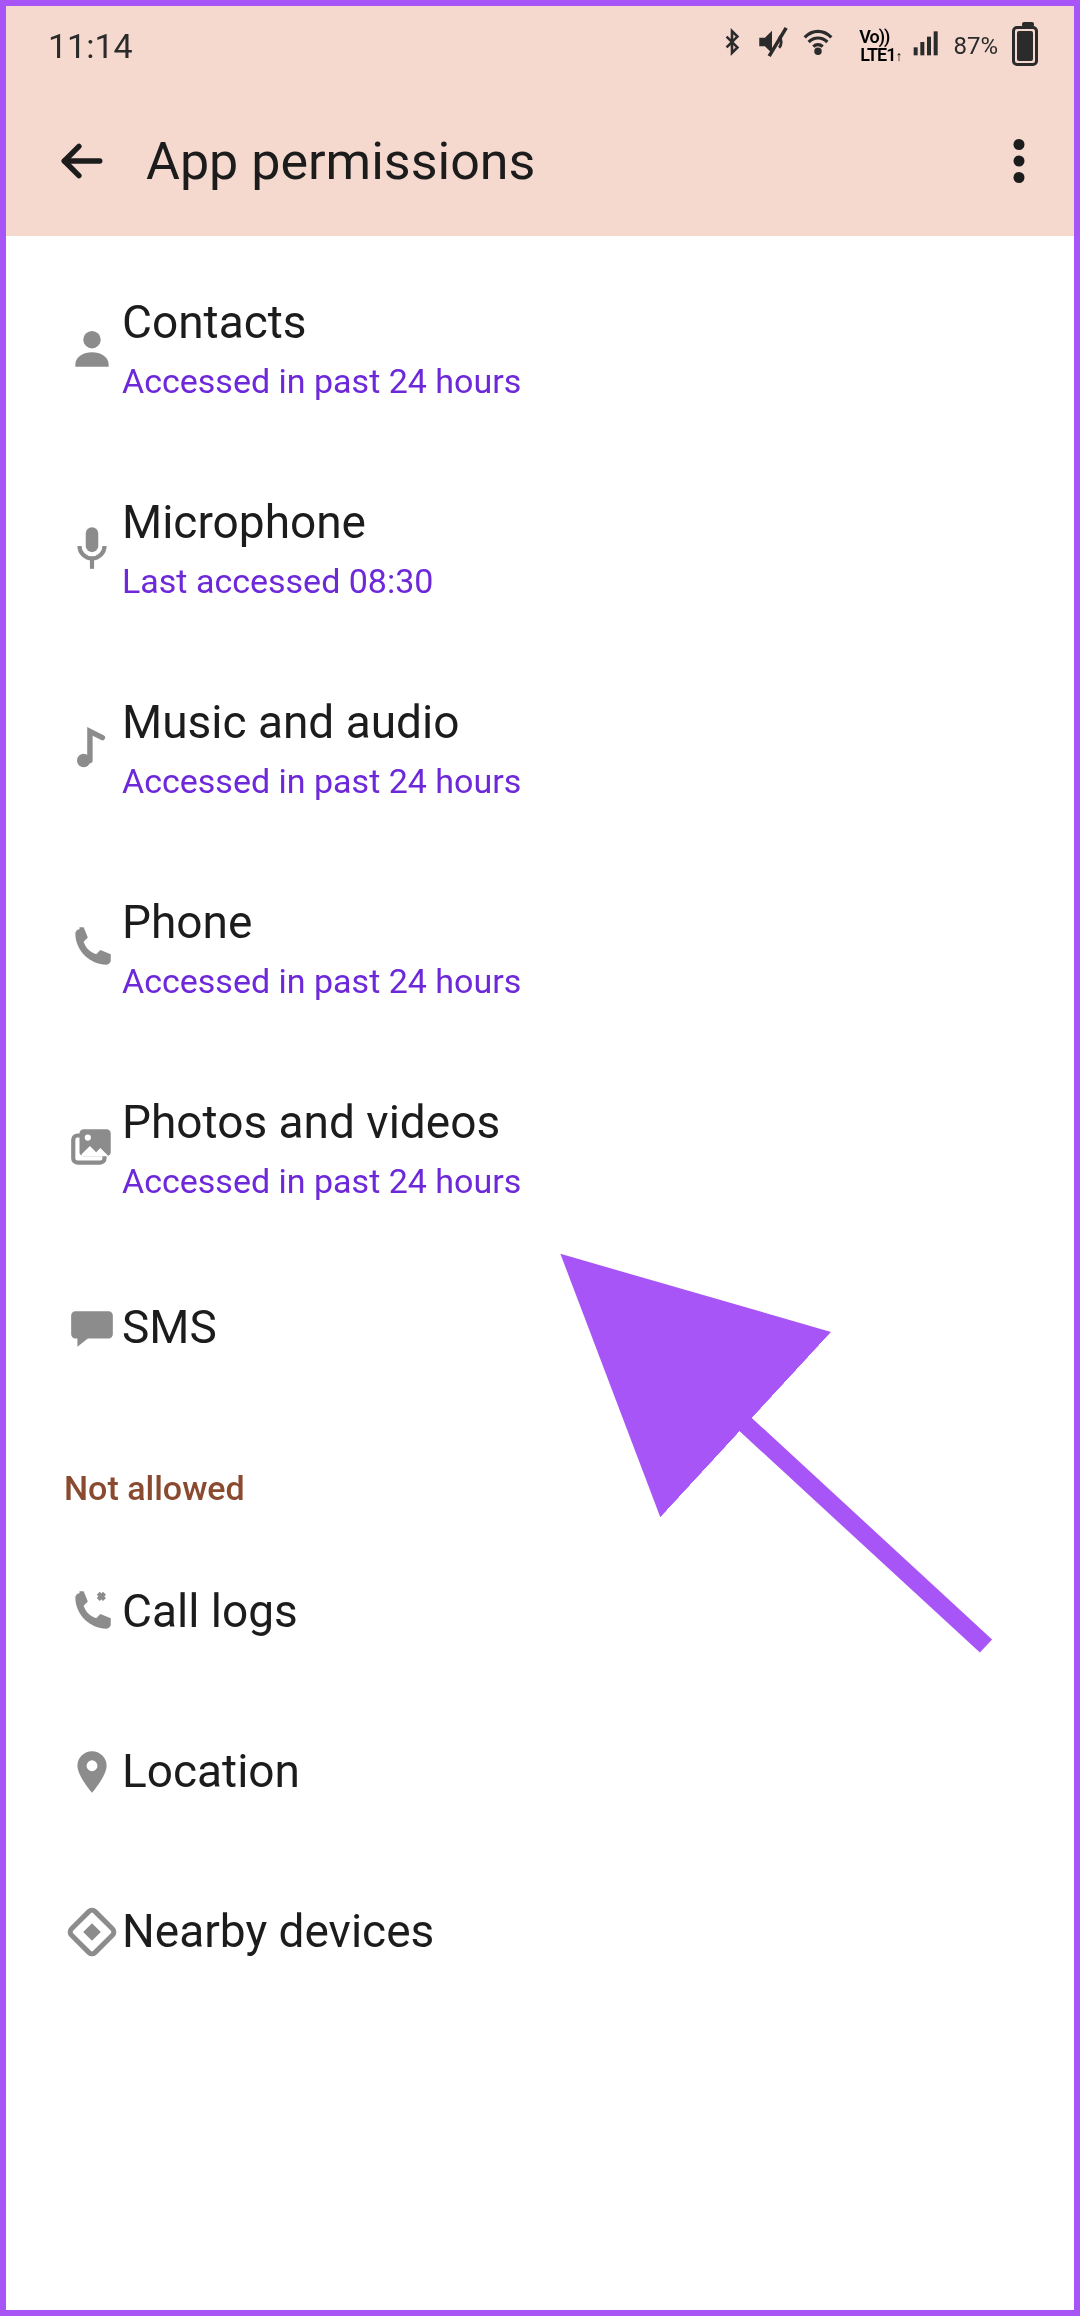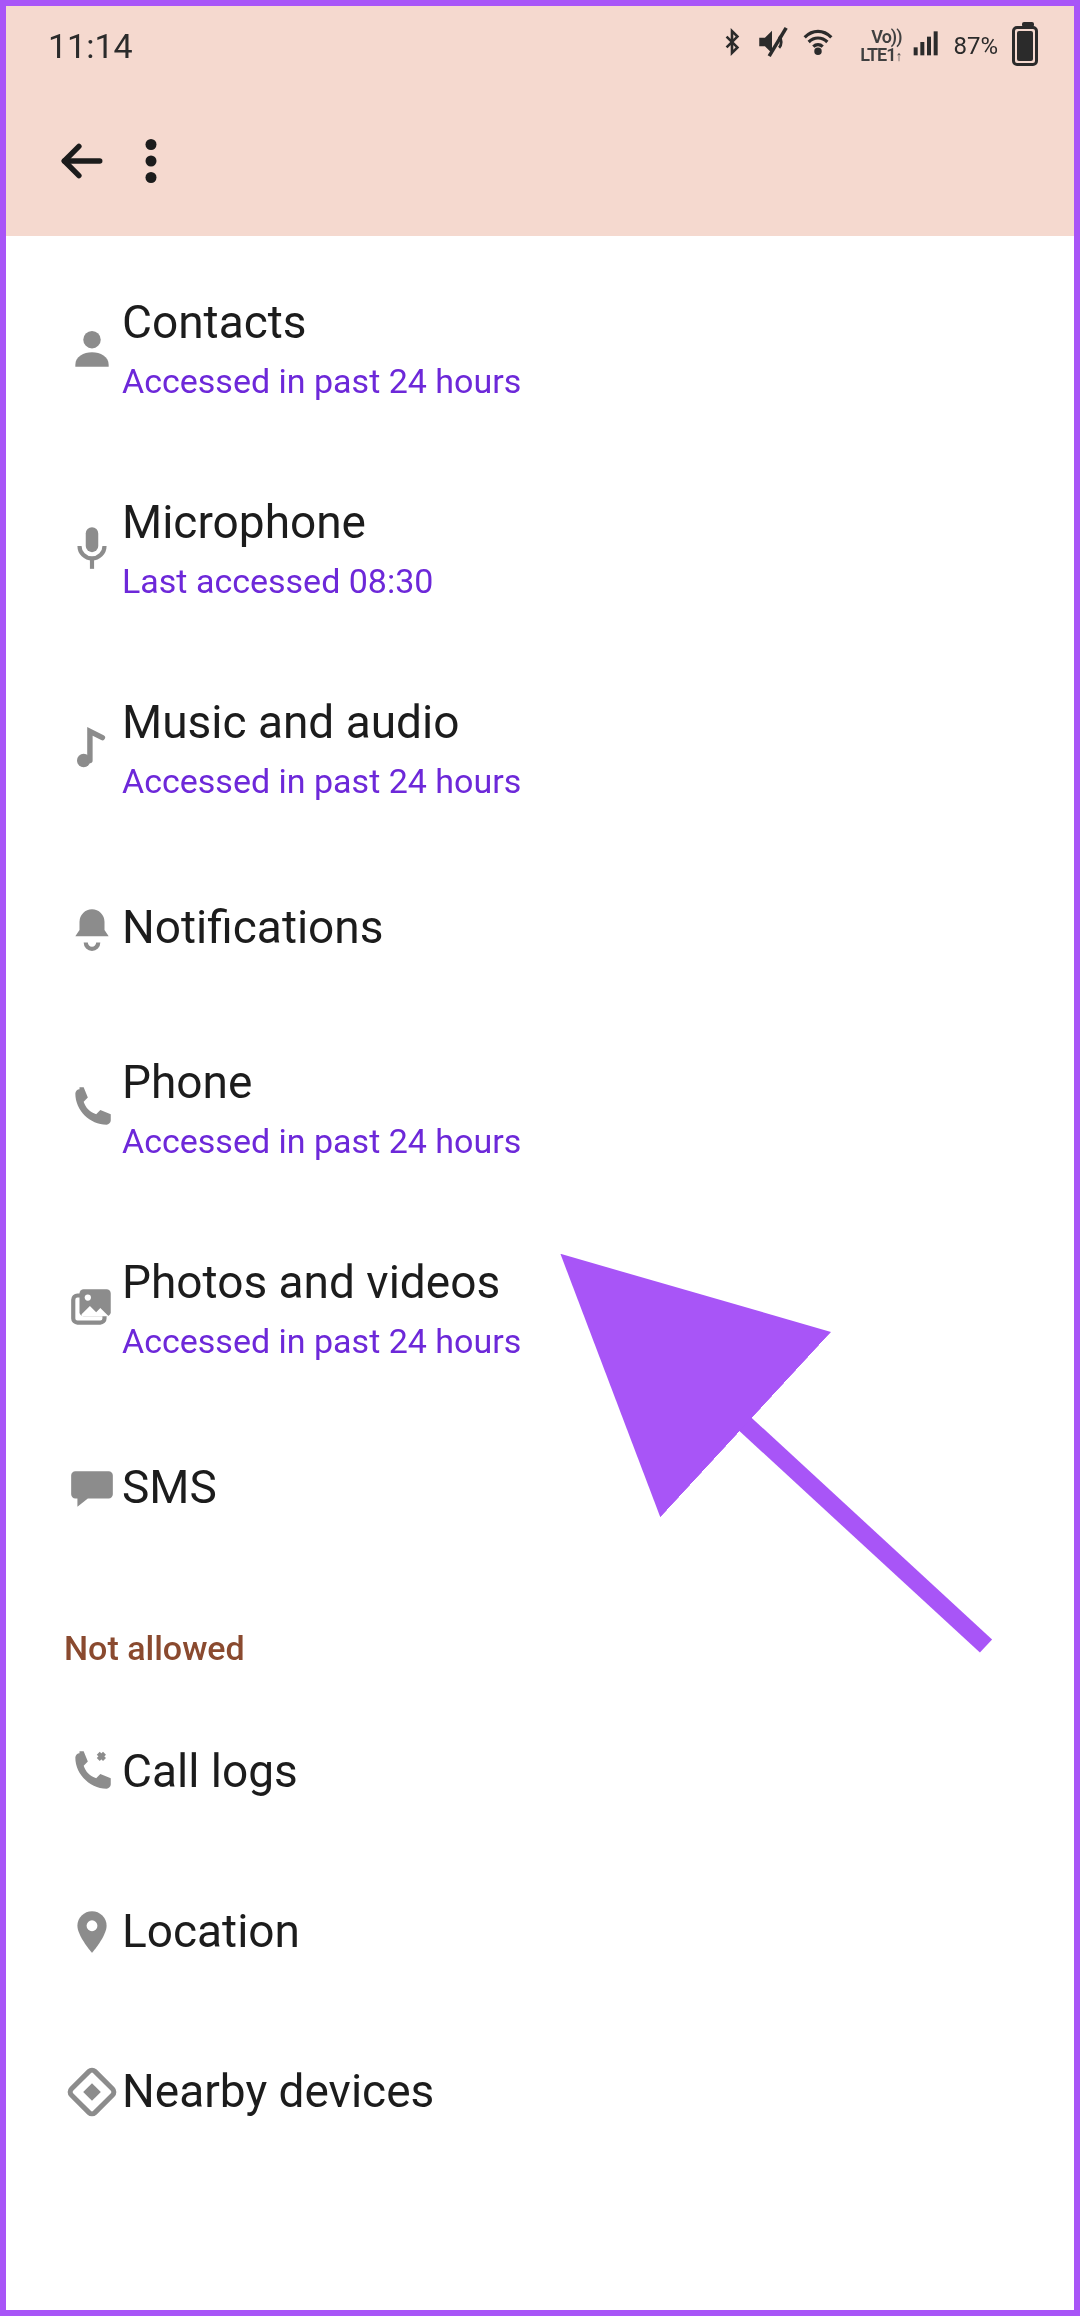--- a/index.html
+++ b/index.html
@@ -113,21 +113,21 @@
       </svg>
     </span>
     <span>
       <svg width="38" height="32" viewBox="0 0 24 24" fill="none" stroke="#2b2b2b" stroke-width="2.4">
         <path d="M2 8.5C5 5.5 8.5 4 12 4s7 1.5 10 4.5"></path>
         <path d="M5 12c2-2 4.5-3 7-3s5 1 7 3"></path>
         <path d="M8.5 15.5c1-1 2.2-1.5 3.5-1.5s2.5.5 3.5 1.5"></path>
         <circle cx="12" cy="19" r="1.6" fill="#2b2b2b"></circle>
       </svg>
     </span>
-    <span style="font-size:18px; line-height:1; font-weight:600; letter-spacing:-1px; color:#404040; text-align:right;">
+    <span style="font-size:18px; line-height:1; font-weight:600; letter-spacing:-1px; color:#000000; text-align:center;">
       <span style="display:block;">Vo))</span>
       <span style="display:block;margin-left:13px;">LTE1<span style="font-size:14px;">↑</span></span>
     </span>
     <span>
       <svg width="32" height="32" viewBox="0 0 24 24" fill="#2b2b2b">
         <rect x="2" y="16" width="3" height="6"></rect>
         <rect x="7" y="12" width="3" height="10"></rect>
         <rect x="12" y="8" width="3" height="14"></rect>
         <rect x="17" y="4" width="3" height="18"></rect>
       </svg>
@@ -139,20 +139,21 @@
   </div>
 </div>
 
 <div class="header">
   <div class="back-btn">
     <svg width="50" height="50" viewBox="0 0 24 24" fill="none" stroke="#1c1c1c" stroke-width="2.6" stroke-linecap="round" stroke-linejoin="round">
       <line x1="21" y1="12" x2="4" y2="12"></line>
       <polyline points="11 5 4 12 11 19"></polyline>
     </svg>
   </div>
+  <div class="header-title">App permissions</div>
   <div class="more-btn">
     <svg width="12" height="44" viewBox="0 0 6 24" fill="#1c1c1c">
       <circle cx="3" cy="3" r="3"></circle>
         <circle cx="3" cy="12" r="3"></circle>
         <circle cx="3" cy="21" r="3"></circle>
     </svg>
   </div>
 </div>
 
 <div class="content">
@@ -184,30 +185,20 @@
         <div class="row-icon">
           <svg width="50" height="50" viewBox="0 0 24 24" fill="currentColor">
             <use href="#ic-music"></use>
           </svg>
         </div>
         <div class="row-text">
           <div class="row-title">Music and audio</div>
           <div class="row-sub">Accessed in past 24 hours</div>
         </div>
       </div>
-      <div class="row">
-        <div class="row-icon">
-          <svg width="50" height="50" viewBox="0 0 24 24" fill="currentColor">
-            <use href="#ic-bell"></use>
-          </svg>
-        </div>
-        <div class="row-text">
-          <div class="row-title">Notifications</div>
-        </div>
-      </div>
       <div class="row tall">
         <div class="row-icon">
           <svg width="50" height="50" viewBox="0 0 24 24" fill="currentColor">
             <use href="#ic-phone"></use>
           </svg>
         </div>
         <div class="row-text">
           <div class="row-title">Phone</div>
           <div class="row-sub">Accessed in past 24 hours</div>
         </div>

